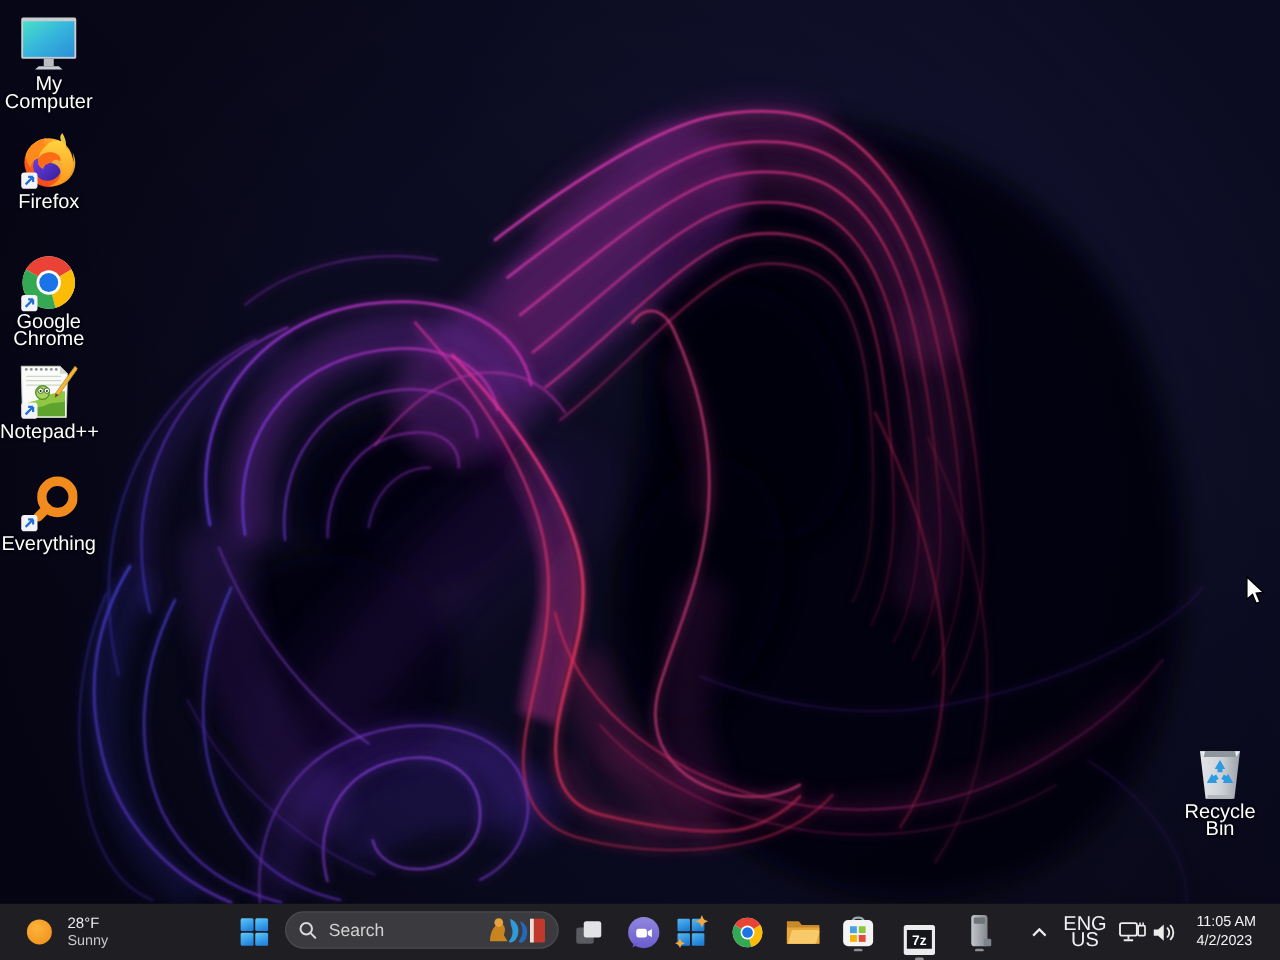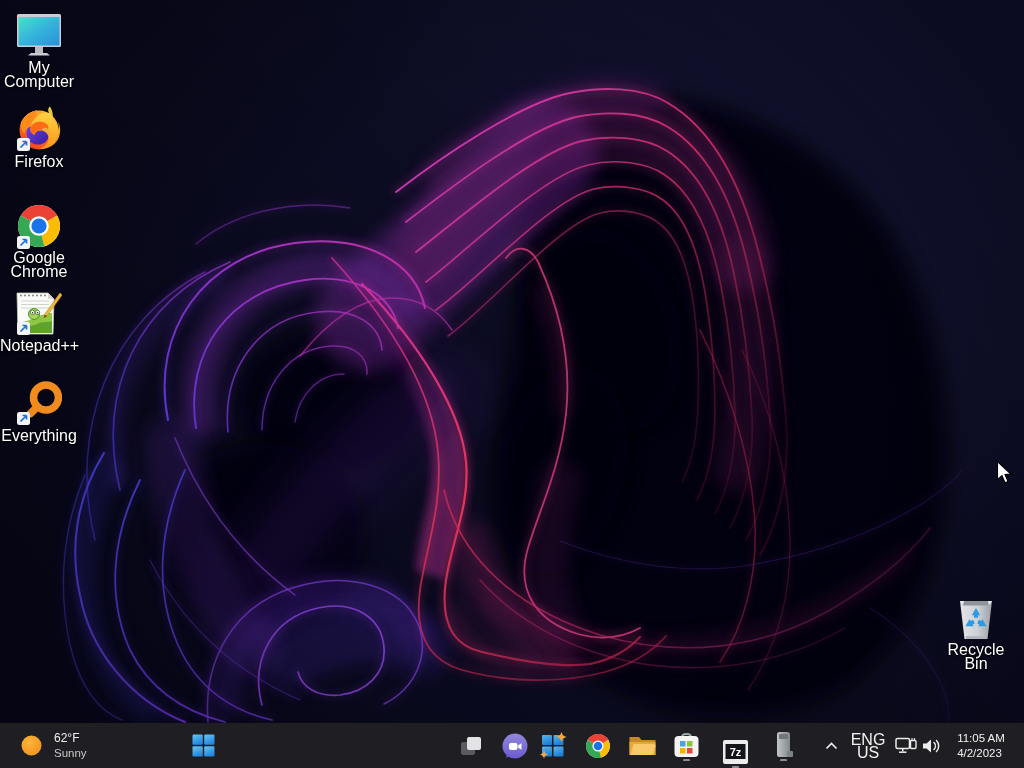--- a/index.html
+++ b/index.html
@@ -308,40 +308,55 @@
     <svg width="21" height="21" viewBox="0 0 21 21">
         <defs>
           <radialGradient id="sun" cx="0.4" cy="0.35" r="0.9">
             <stop offset="0" stop-color="#fdb43a"></stop>
             <stop offset="1" stop-color="#ef8b17"></stop>
           </radialGradient>
         </defs>
         <circle cx="10.5" cy="10.5" r="10" fill="url(#sun)"></circle>
       </svg>
     <div id="wtxt">
-        <div>62°F</div>
+        <div>28°F</div>
         <div class="t2">Sunny</div>
       </div>
   </div>
 
   <div class="tbi" style="left:189px;width:28px;">
     <svg width="23" height="23" viewBox="0 0 23 23">
       <defs>
           <linearGradient id="stg" x1="0" y1="0" x2="0.4" y2="1">
             <stop offset="0" stop-color="#5fc9f8"></stop>
             <stop offset="1" stop-color="#2486e0"></stop>
           </linearGradient>
         </defs>
       <rect x="0.5" y="0.5" width="10.3" height="10.3" rx="1.2" fill="url(#stg)"></rect>
       <rect x="12.2" y="0.5" width="10.3" height="10.3" rx="1.2" fill="url(#stg)"></rect>
       <rect x="0.5" y="12.2" width="10.3" height="10.3" rx="1.2" fill="url(#stg)"></rect>
       <rect x="12.2" y="12.2" width="10.3" height="10.3" rx="1.2" fill="url(#stg)"></rect>
     </svg>
   </div>
 
+  <div id="searchbox">
+    <svg width="15" height="15" viewBox="0 0 15 15" style="margin-left:10px">
+        <circle cx="6" cy="6" r="4.6" fill="none" stroke="#dadada" stroke-width="1.6"></circle>
+        <line x1="9.5" y1="9.5" x2="13.2" y2="13.2" stroke="#dadada" stroke-width="1.6" stroke-linecap="round"></line>
+      </svg>
+    <span>Search</span>
+    <svg id="stext" viewBox="0 0 50 26">
+      <path d="M2 22 C2 14 6 8 10 8 C14 8 15 13 13 17 L16 22 Z" fill="#c8851f"></path>
+      <circle cx="9" cy="7" r="3.5" fill="#e8a23a"></circle>
+      <path d="M18 4 C24 6 26 12 24 18 C22 23 18 24 17 22 C20 19 21 14 19 10 Z" fill="#2e9ad8"></path>
+      <path d="M26 6 C31 8 33 13 31 19 C29 24 26 24 25 22 C28 18 29 13 27 9 Z" fill="#2468b8"></path>
+      <rect x="34" y="4" width="12" height="19" rx="1.5" fill="#c0392b"></rect>
+      <rect x="34" y="4" width="3" height="19" fill="#e8e2d8"></rect>
+    </svg>
+  </div>
 
   <div class="tbi" style="left:457px;width:28px;">
     <svg width="24" height="24" viewBox="0 0 24 24">
       <rect x="2" y="8" width="14" height="13" rx="2" fill="#595b60"></rect>
       <rect x="8" y="3" width="14" height="13" rx="2" fill="#e3e3e5"></rect>
     </svg>
   </div>
 
   <div class="tbi" style="left:501px;width:27px;">
     <svg width="26" height="26" viewBox="0 0 26 26">

